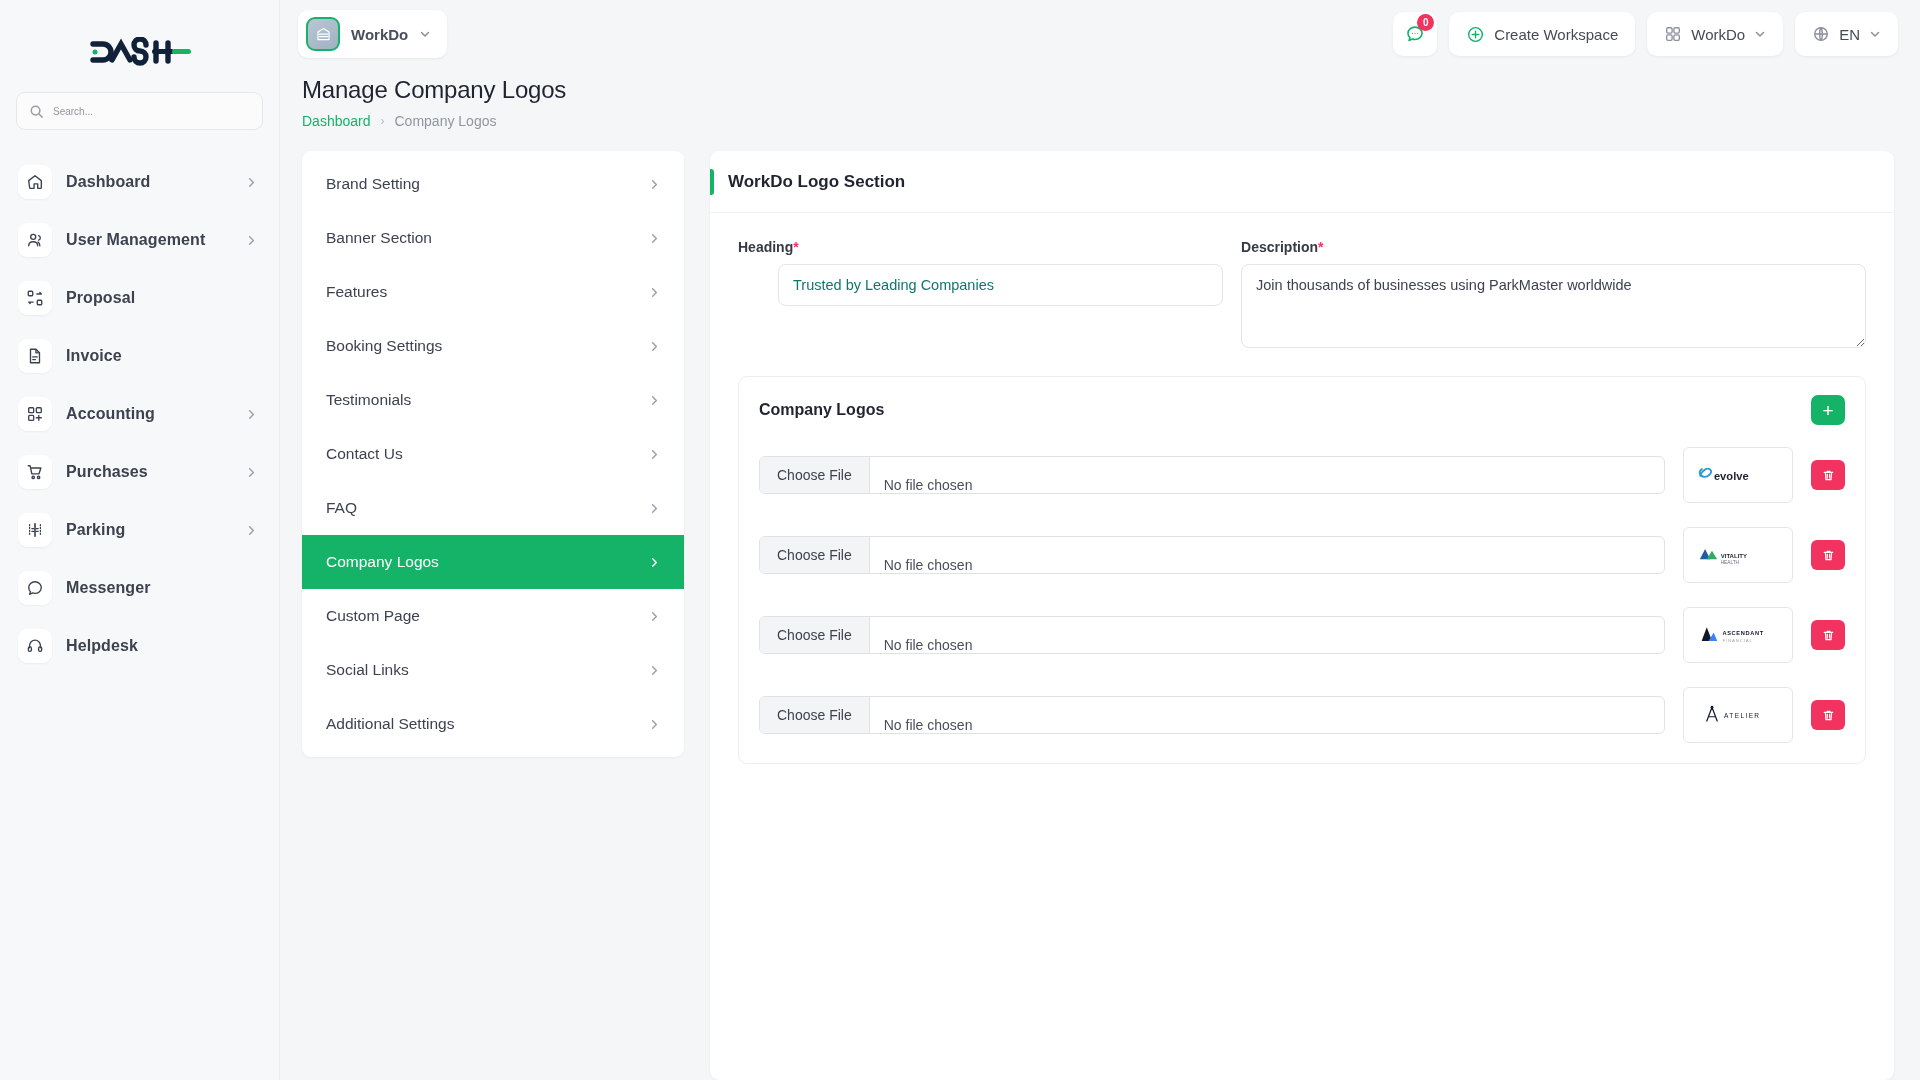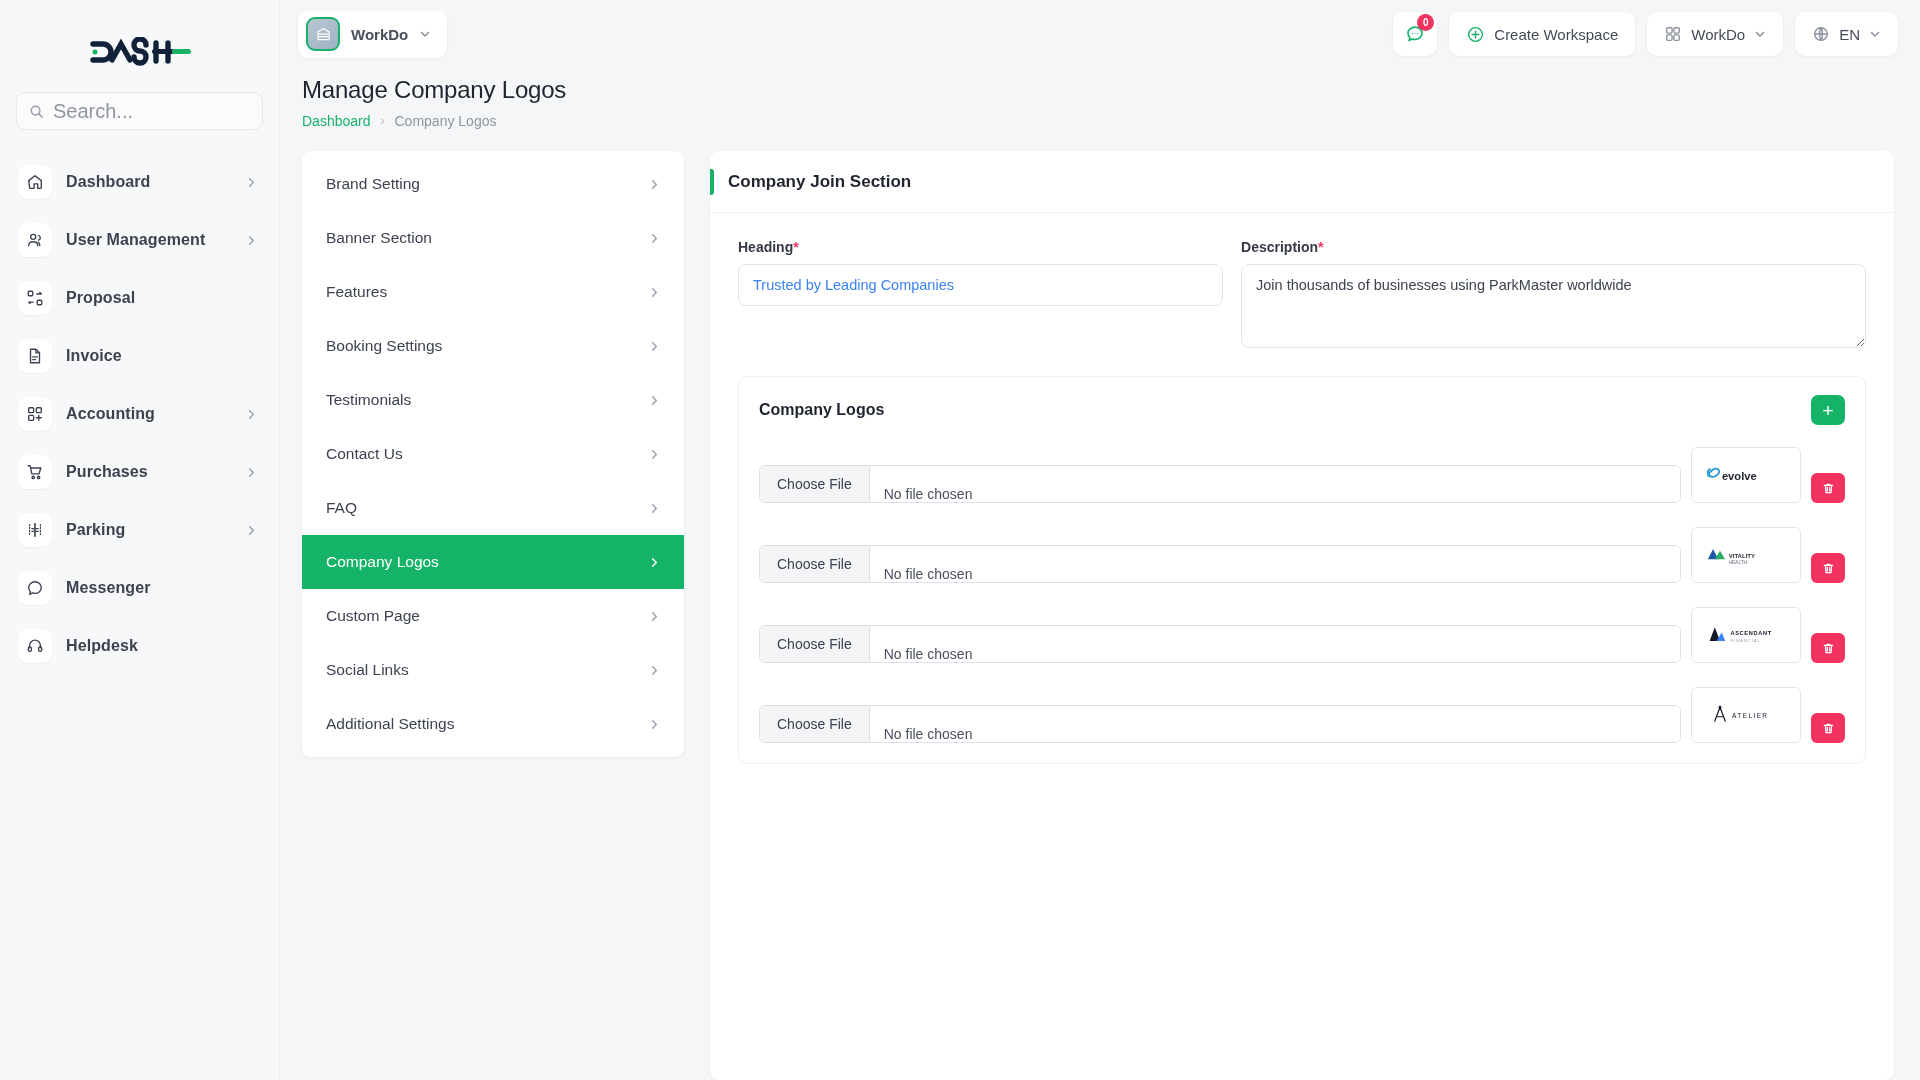--- a/index.html
+++ b/index.html
@@ -31,21 +31,21 @@
     border: 1px solid #e6e7ec;
     border-radius: 9px;
     display: flex; align-items: center;
     padding: 0 12px;
     gap: 9px;
   }
   .search-box .ico { width: 15px; height: 15px; color:#9aa0ab; flex-shrink:0; display:flex; }
   .search-input {
     border: none; outline: none; background: transparent;
     font-family: "Liberation Sans", sans-serif;
-    font-size: 20px; color: #5b616e; width: 100%;
+    font-size: 10px; color: #5b616e; width: 100%;
   }
   .search-input::placeholder { color: #9096a1; }
 
   .nav { margin-top: 24px; display: flex; flex-direction: column; gap: 2px; }
   .nav-item {
     display: flex; align-items: center;
     height: 56px;
     padding: 0 22px 0 18px;
     cursor: pointer;
     gap: 14px;
@@ -164,22 +164,22 @@
   .panel-body { flex:1; overflow:hidden; padding: 26px 28px 0 28px; }
 
   .field-row { display:flex; gap: 18px; }
   .field { display:flex; flex-direction:column; }
   .field.heading { width: 43%; }
   .field.desc { flex: 1; }
   .flabel { font-size:14px; font-weight:700; color:#353a46; margin-bottom: 9px; }
   .req { color:#f2325f; font-weight:700; }
   .ftext {
     height: 42px; border:1px solid #e3e5ea; border-radius:8px;
-    padding: 0 14px; font-size:14.5px; color:#3b82f6;
-    font-family:"Liberation Sans", sans-serif; outline:none; background:#fff;
+    padding: 0 14px; font-size:14.5px; color:#0f766e;
+    font-family:"Liberation Sans", sans-serif; outline:none; background:#fff;margin-left:40px;
   }
   .farea {
     height: 84px; border:1px solid #e3e5ea; border-radius:8px;
     padding: 11px 14px; font-size:14.5px; color:#3d4250;
     font-family:"Liberation Sans", sans-serif; outline:none;
     resize: vertical; line-height:1.35; background:#fff;
   }
 
   .logos-card {
     margin-top: 28px;
@@ -187,21 +187,21 @@
     padding: 18px 20px 20px 20px;
   }
   .logos-head { display:flex; align-items:center; justify-content:space-between; }
   .logos-title { font-size:16px; font-weight:700; color:#1f2430; }
   .add-btn {
     width:34px;height:30px;border-radius:7px;background:#15b368;color:#fff;
     border:none; cursor:pointer; font-size:19px; line-height:1;
     display:flex;align-items:center;justify-content:center;
   }
   .logo-rows { margin-top: 22px; display:flex; flex-direction:column; gap: 24px; }
-  .logo-row { display:flex; align-items:flex-end; gap: 10px; }
+  .logo-row { display:flex; align-items:center; gap: 18px; }
 
   .file-input {
     flex:1; height:38px; border:1px solid #dfe1e6; border-radius:6px;
     display:flex; align-items:center; overflow:hidden; background:#fff;
   }
   .choose-btn {
     height:100%; padding: 0 17px; background:#f3f4f6;
     border-right:1px solid #dfe1e6;
     display:flex;align-items:center; font-size:14px; color:#3d4250;
     cursor:pointer; white-space:nowrap;
@@ -549,21 +549,21 @@
               <path d="M4 2 L8 6 L4 10"></path>
             </svg>
           </span>
       </div>
     </div>
 
     <section class="panel">
 
       <div class="panel-head">
         <span class="panel-accent"></span>
-        <h2 class="panel-title">Company Join Section</h2>
+        <h2 class="panel-title">WorkDo Logo Section</h2>
       </div>
 
       <div class="panel-body">
 
         <div class="field-row">
           <div class="field heading">
             <label class="flabel">
               <span>Heading</span><span class="req">*</span>
             </label>
             <input class="ftext" type="text" value="Trusted by Leading Companies" style="">

